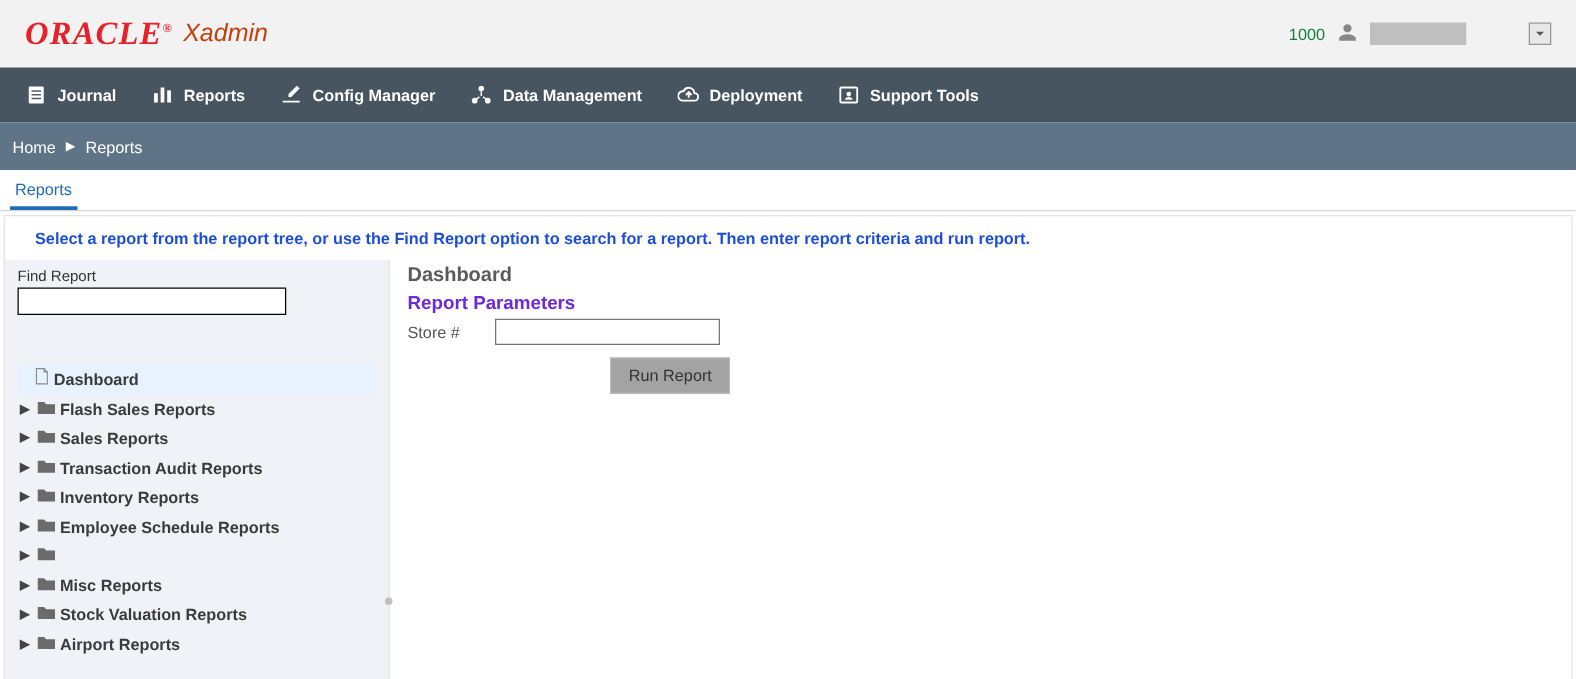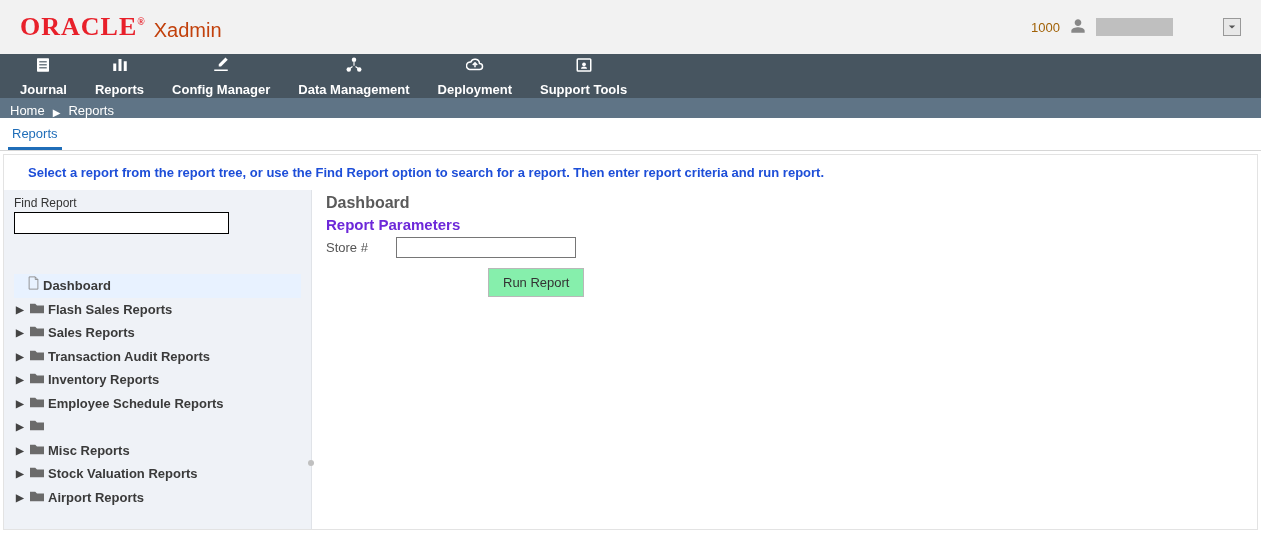--- a/index.html
+++ b/index.html
@@ -1,38 +1,38 @@
 <!DOCTYPE html>
 <html><head>
   <meta charset="utf-8">
   <style>
     * { box-sizing: border-box; margin: 0; padding: 0; }
     body { font-family: Arial, Helvetica, sans-serif; font-size: 13px; color: #333; background: #fff; width: 1261px; }
     
     
     .header { background: #f2f2f2; height: 54px; display: flex; align-items: center; padding: 0 20px; justify-content: space-between; }
-    .logo-area { display: flex; align-items: flex-end; gap: 8px; }
+    .logo-area { display: flex; align-items: center; gap: 8px; font-style: italic; }
     .oracle-logo { color: #e8202a; font-family: Georgia, serif; font-size: 26px; font-weight: bold; letter-spacing: 1px; }
     .oracle-logo sup { font-size: 10px; }
     .app-name { color: #c2410c; font-size: 20px; font-weight: 300; }
     .header-right { display: flex; align-items: center; gap: 10px; }
-    .user-id { color: #a16207; font-size: 13px; }
+    .user-id { color: #15803d; font-size: 13px; }
     .user-icon svg { width: 16px; height: 16px; fill: #888; }
     .user-box { width: 77px; height: 18px; background: #bfbfbf; }
     .dropdown-btn { width: 18px; height: 18px; border: 1px solid #999; background: #e8e8e8; display: flex; align-items: center; justify-content: center; margin-left: 40px; cursor: pointer; }
     .dropdown-btn svg { width: 8px; height: 8px; fill: #555; }
 
     
     .navbar { background: #475560; height: 44px; display: flex; align-items: center; padding: 0 20px; gap: 28px; }
-    .nav-item { display: flex; align-items: center; gap: 8px; color: #fff; font-size: 13px; font-weight: bold; cursor: pointer; flex-direction: column; }
+    .nav-item { display: flex; align-items: center; gap: 8px; color: #fff; font-size: 13px; font-weight: bold; cursor: pointer; }
     .nav-item .icon { width: 18px; height: 18px; display: flex; align-items: center; justify-content: center; }
     .nav-item .icon svg { fill: #fff; width: 18px; height: 18px; }
 
     
-    .breadcrumb-bar { background: #5f7486; height: 20px; display: flex; align-items: flex-end; padding: 0 10px; color: #fff; font-size: 13px; }
+    .breadcrumb-bar { background: #5f7486; height: 38px; display: flex; align-items: center; padding: 0 10px; color: #fff; font-size: 13px; }
     .breadcrumb-bar .crumb { cursor: pointer; }
     .breadcrumb-bar .sep { margin: 0 8px; font-size: 10px; }
 
     
     .tab-bar { border-bottom: 1px solid #d6d6d6; padding: 0 8px; }
     .tab { display: inline-block; padding: 8px 4px 6px; color: #1f6db8; font-size: 13px; border-bottom: 3px solid #1f6db8; cursor: pointer; }
 
     
     .content-wrap { border: 1px solid #e3e3e3; margin: 3px; }
     .instruction { padding: 10px 18px 10px 24px; font-size: 13px; font-weight: bold; color: #1d4ed8; }
@@ -50,21 +50,21 @@
     .tree-item .doc-icon svg { width: 11px; height: 14px; fill: none; stroke: #888; stroke-width: 1; }
     .resize-dot { position: absolute; right: -3px; top: 270px; width: 6px; height: 6px; border-radius: 50%; background: #c0c0c0; }
 
     .detail { flex: 1; padding: 4px 16px 20px 14px; }
     .detail h2 { font-size: 16px; color: #5a5a5a; font-weight: bold; margin-bottom: 4px; }
     .detail .desc { font-size: 12.5px; color: #333; margin-bottom: 40px; }
     .detail h3 { font-size: 15px; color: #6d28d9; font-weight: bold; margin-bottom: 4px; }
     .param-row { display: flex; align-items: center; gap: 10px; }
     .param-label { font-size: 13px; color: #555; width: 60px; }
     .param-input { width: 180px; height: 21px; border: 1px solid #767676; padding: 2px 4px; font-size: 12px; }
-    .run-btn { margin-top: 10px; margin-left: 162px; padding: 6px 14px; background: #86efac; border: 1px solid #b8b8b8; font-size: 13px; color: #333; cursor: pointer; }
+    .run-btn { margin-top: 10px; margin-left: 162px; padding: 6px 14px; background: #a3a3a3; border: 1px solid #b8b8b8; font-size: 13px; color: #333; cursor: pointer; }
   </style>
 </head>
 <body>
 
 <div class="header">
   <div class="logo-area">
     <span class="oracle-logo"><span>ORACLE</span><sup>®</sup></span>
     <span class="app-name">Xadmin</span>
   </div>
   <div class="header-right">

